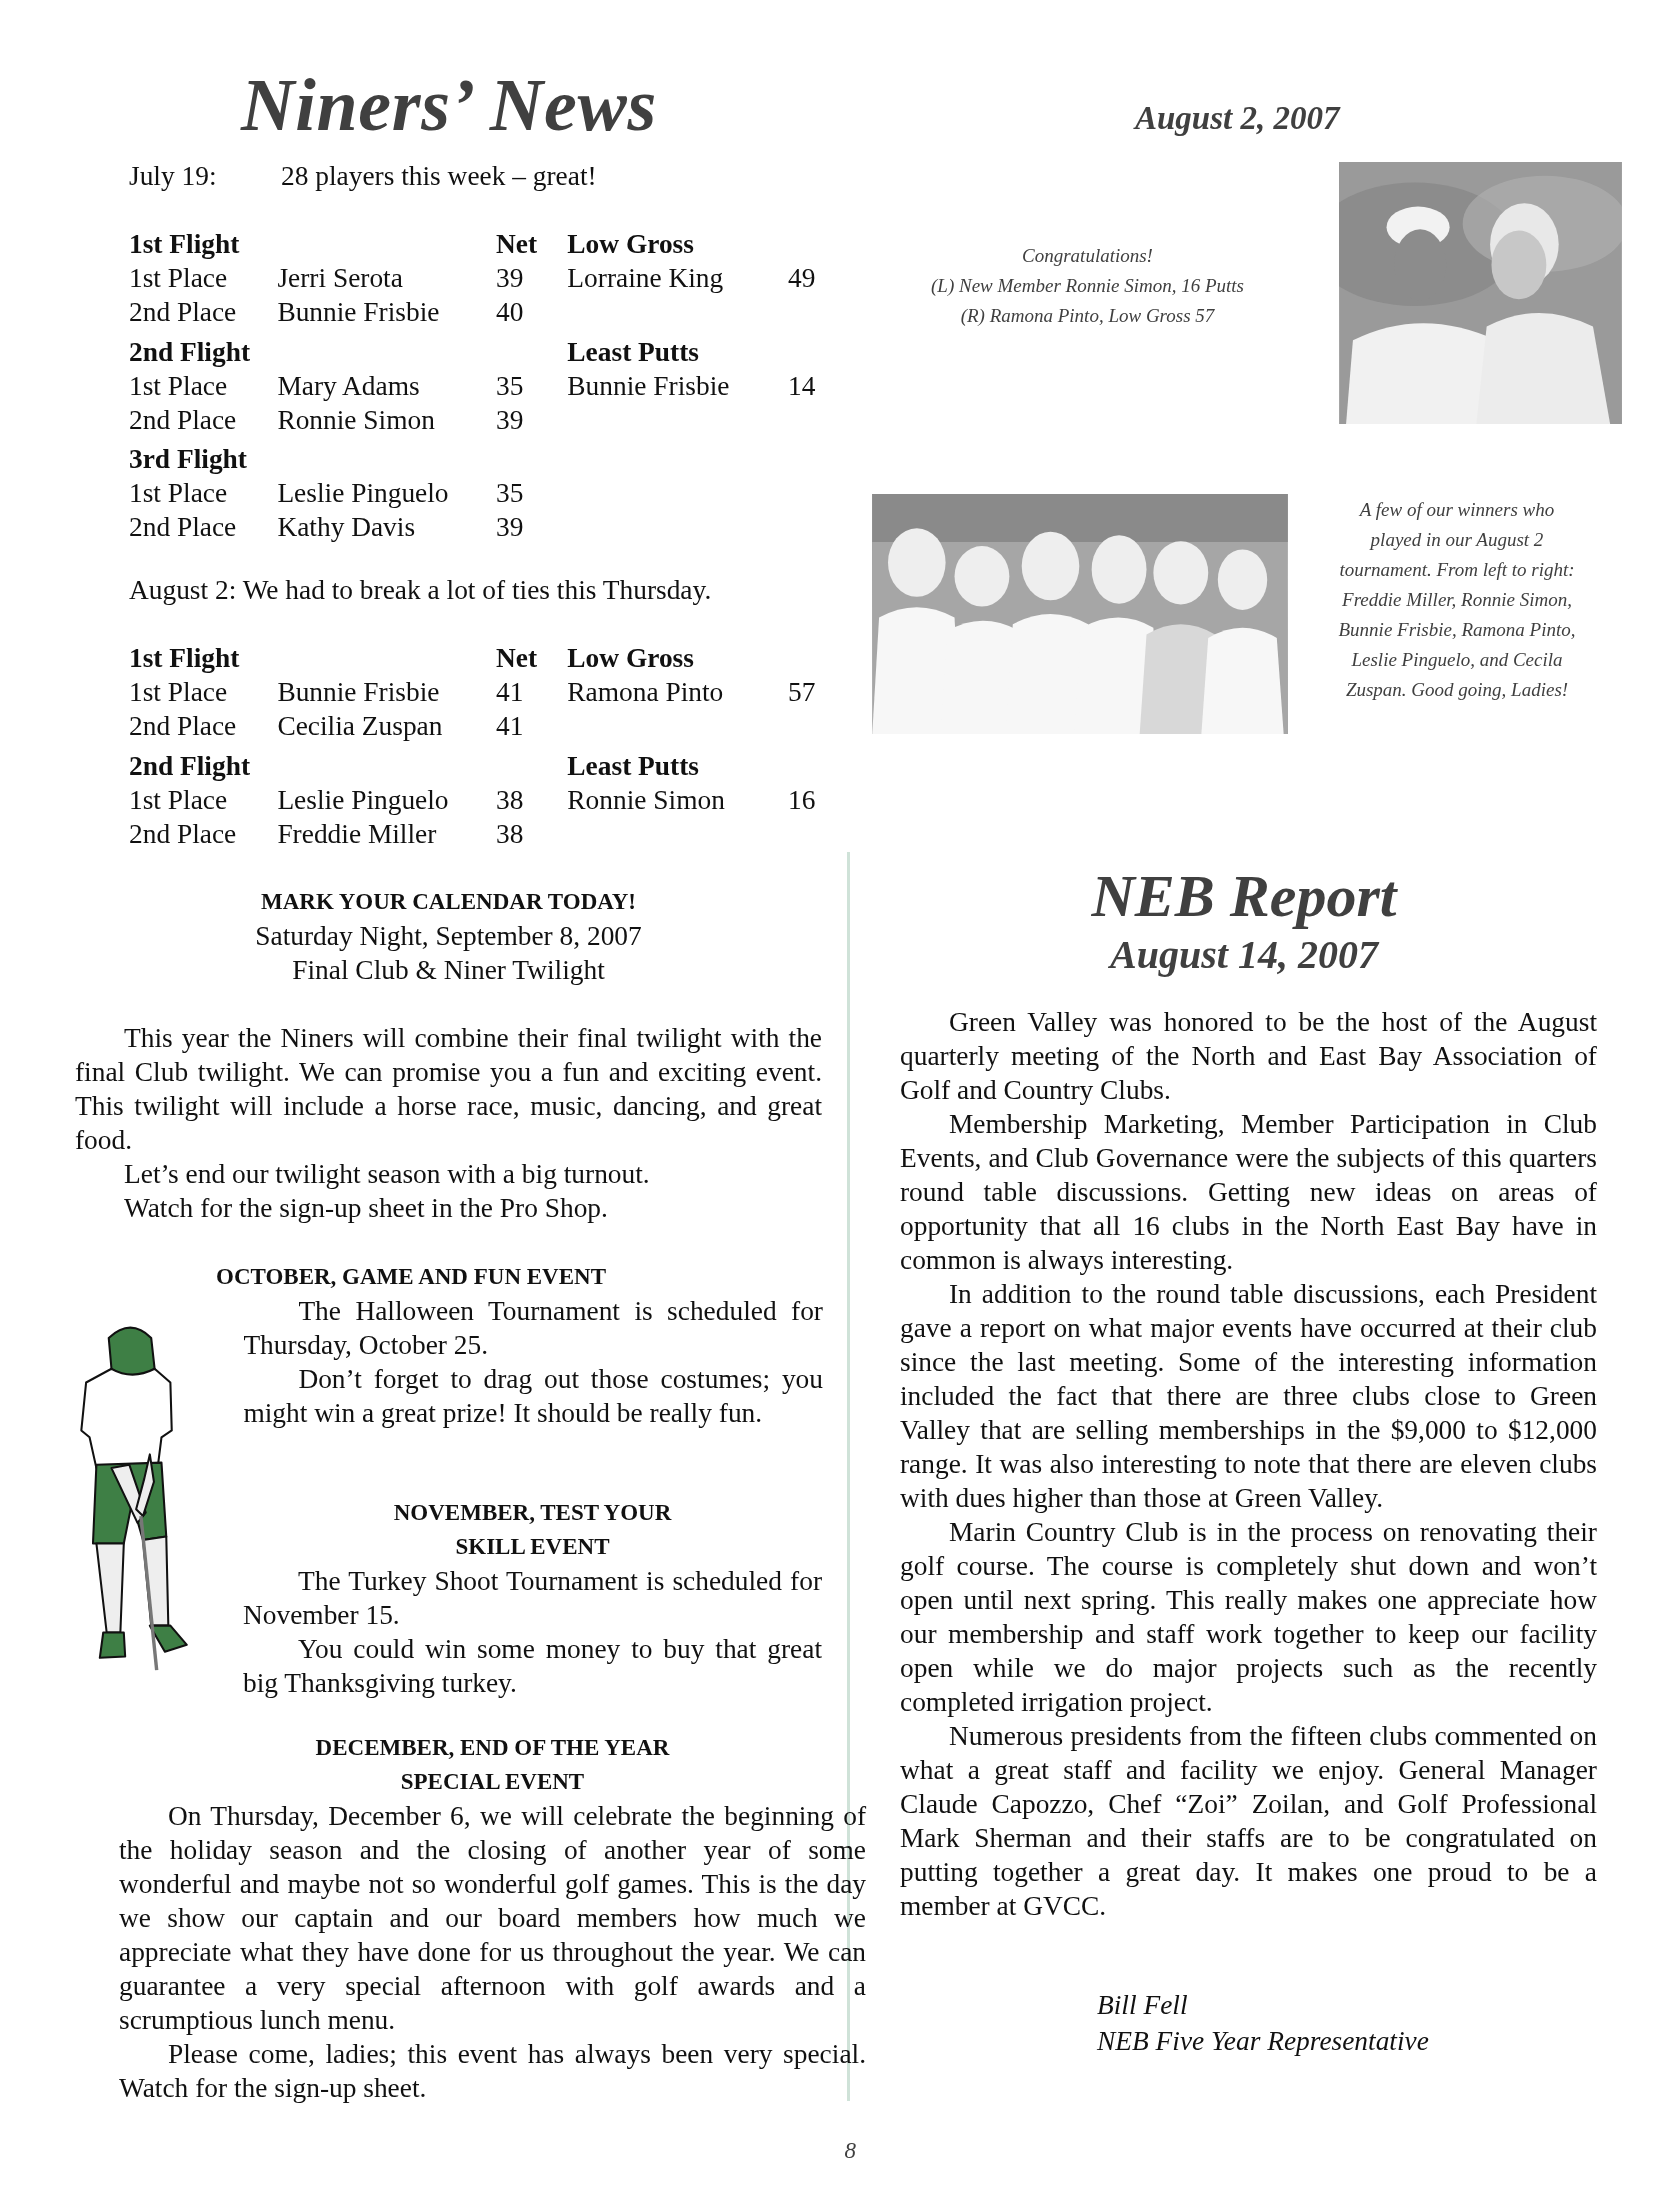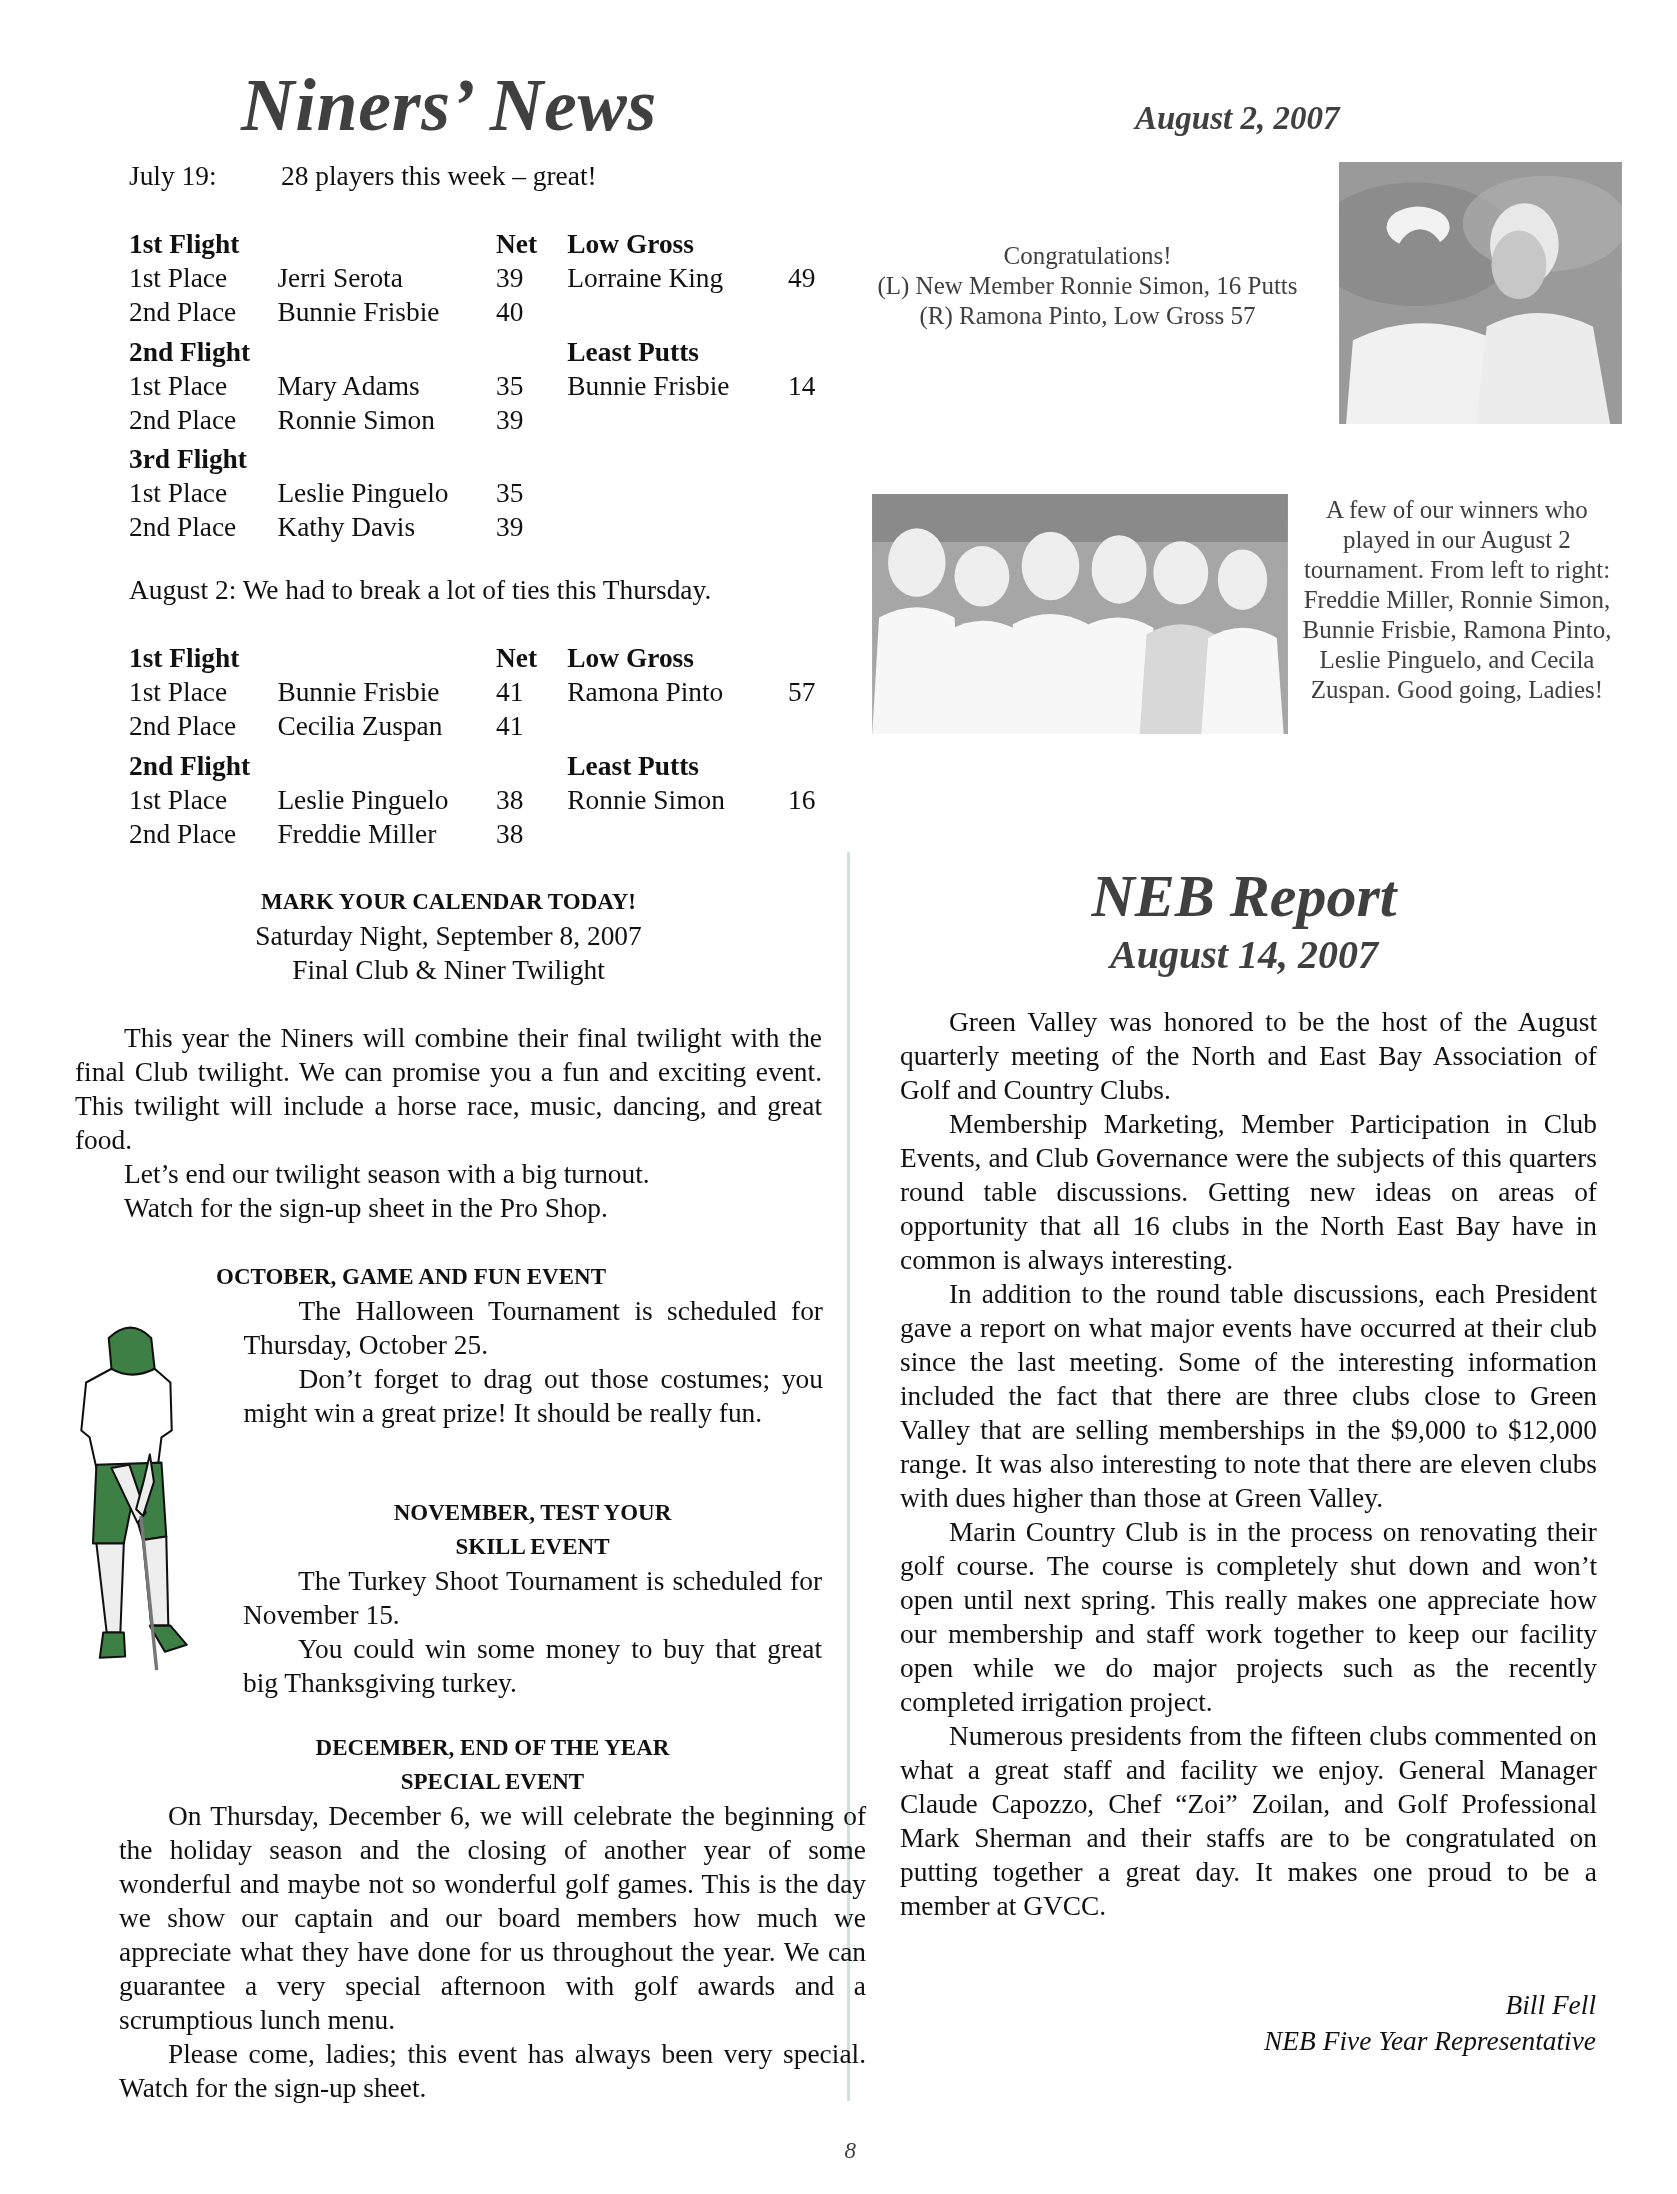--- a/index.html
+++ b/index.html
@@ -2,37 +2,37 @@
 <html style="font-size:11px"><head>
 <meta charset="utf-8">
 <style>
   html, body { margin: 0; padding: 0; background: #ffffff; }
   body { width: 1677px; height: 2194px; position: relative; overflow: hidden;
          font-family: "Liberation Serif", "DejaVu Serif", serif; color: #111; }
   .abs { position: absolute; }
   .green { color: #404040; }
   .title-main { font-style: italic; font-weight: bold; font-size: 74px; letter-spacing: 0.7px; }
   .date-main { font-style: italic; font-weight: bold; font-size: 33px; }
-  .caption { font-size: 25px; line-height: 30px; text-align: center; }
+  .caption { font-style: italic; font-size: 19px; line-height: 30px; text-align: center; }
   .results { font-size: 27.4px; line-height: 34px; }
   .results .row { display: flex; height: 34px; }
   .results .c1 { width: 152px; }
   .results .c2 { width: 224px; }
   .results .c3 { width: 73px; }
   .results .c4 { width: 226px; }
   .results .c5 { width: 41px; }
   .results .b { font-weight: bold; }
   .results .gap { height: 5.5px; }
   .body-text { font-size: 27.4px; line-height: 34px; text-align: justify; }
   .body-text p { margin: 0; text-indent: 49px; }
   .heading { font-weight: bold; font-size: 23px; line-height: 34px; text-align: center; }
   .center-line { font-size: 27.4px; line-height: 34px; text-align: center; }
   .photo { background: linear-gradient(160deg, #8f8f8f 0%, #b9b9b9 35%, #d9d9d9 60%, #a3a3a3 100%); overflow: hidden; }
   .divider { background: #cfe2d8; width: 3.4px; }
-  .sig { font-style: italic; font-size: 27.4px; line-height: 36px; text-align: right; }
+  .sig { font-style: italic; font-size: 27.4px; line-height: 36px; }
 </style>
 </head>
 <body>
 
 <div class="abs green title-main" style="left:241px; top:63px;">Niners’ News</div>
 <div class="abs green date-main" style="left:1135px; top:100px;">August 2, 2007</div>
 
 <div class="abs results" style="left:129px; top:159px; width:699px;">
   <div class="row">
     <span class="c1">July 19:</span>

